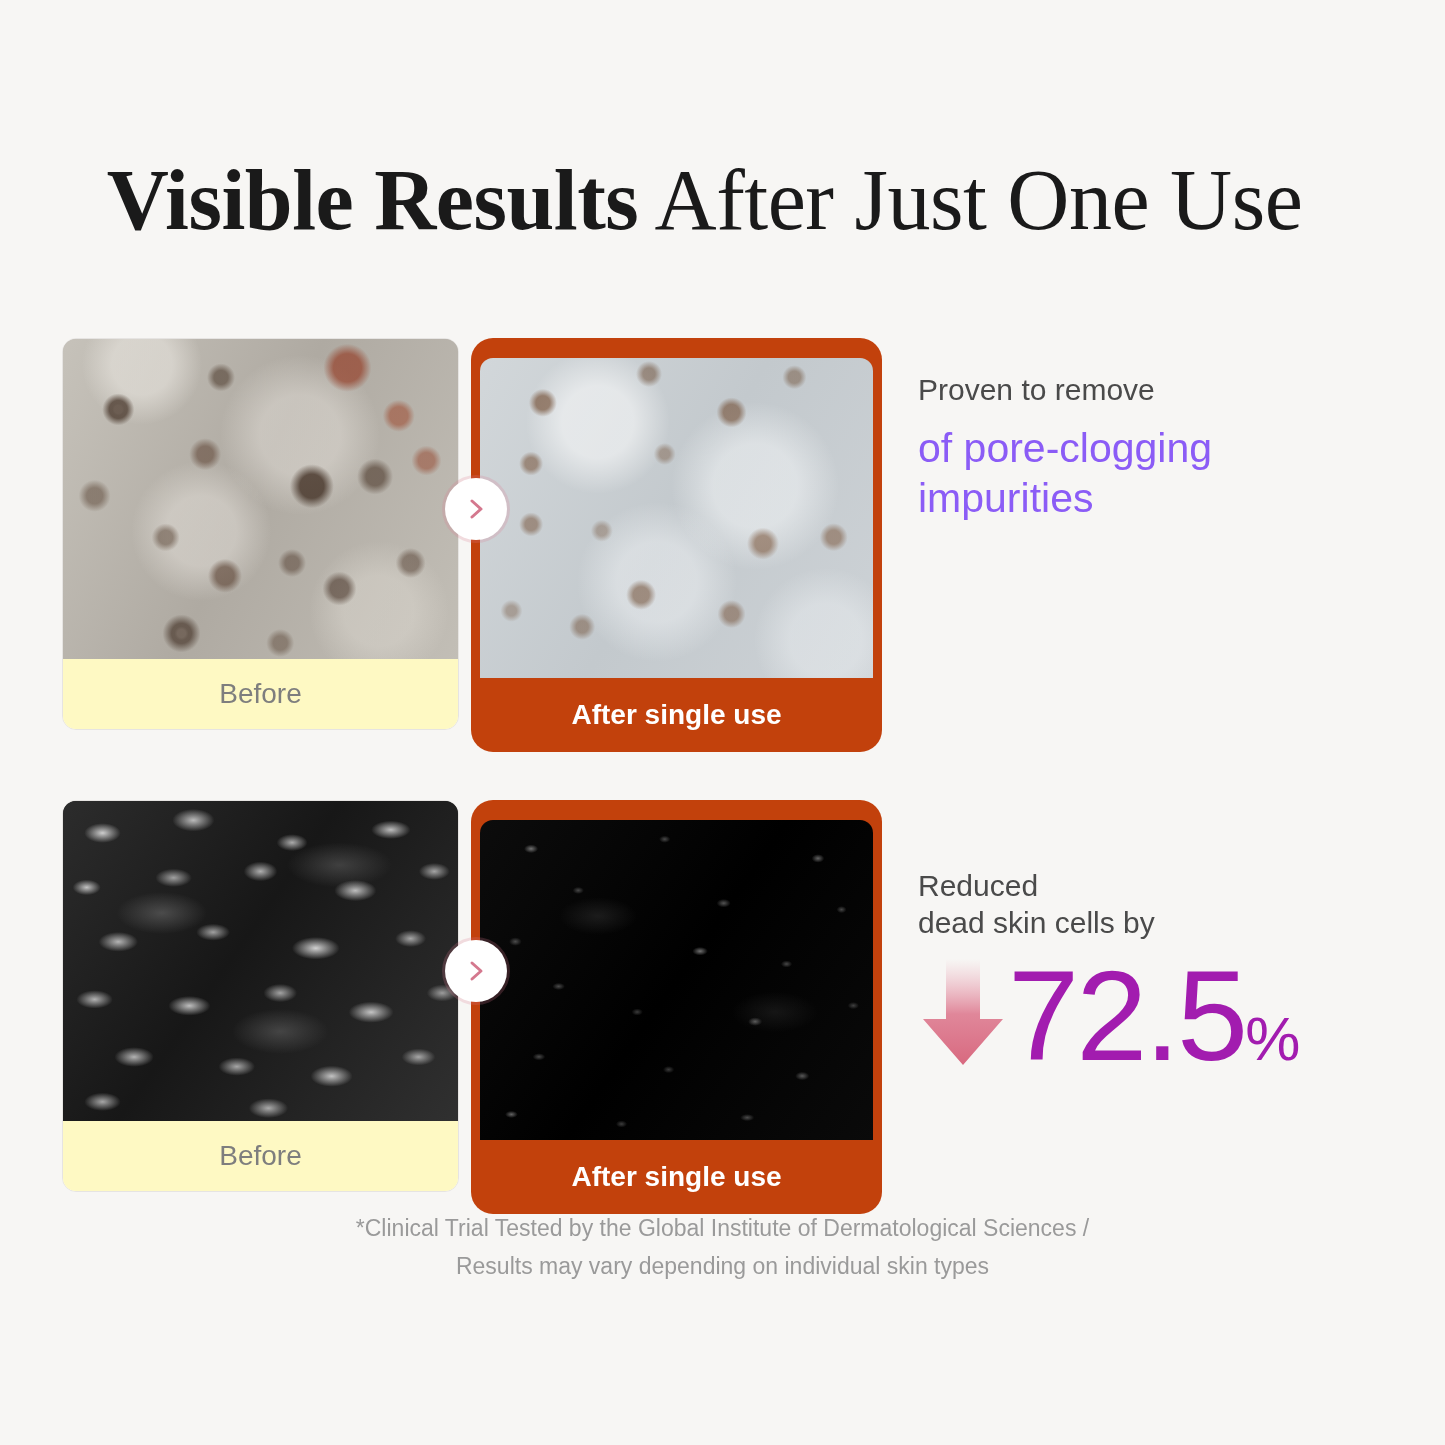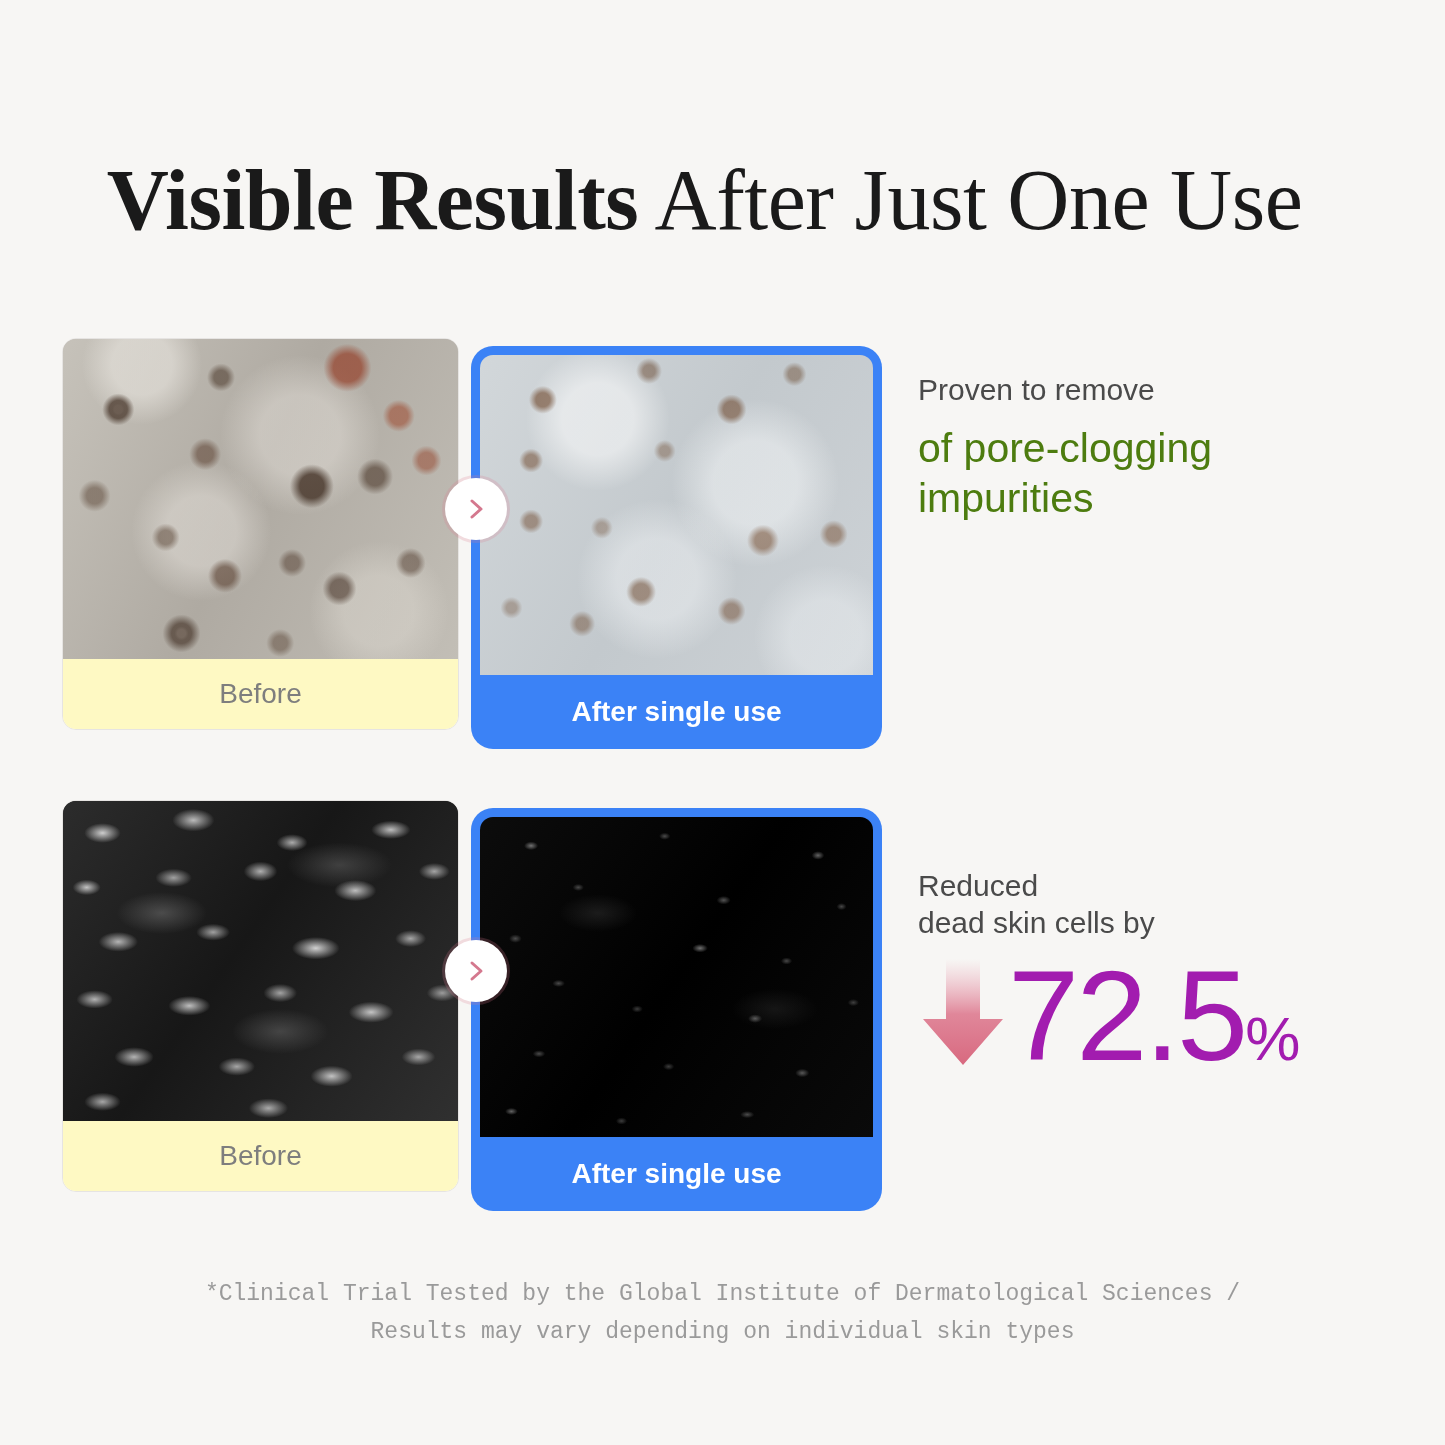--- a/index.html
+++ b/index.html
@@ -73,26 +73,25 @@
     justify-content: center;
     font-size: 28px;
     color: #7E7E7E;
     font-weight: 400;
     background: #fef9c3;
   }
 
   
   .card-after {
     width: 412px;
-    background: #3b82f6;
+    background: #c2410c;
     border-radius: 22px;
     overflow: hidden;
-    padding: 9px 9px 0 9px;
+    padding: 20px 9px 0 9px;
     box-sizing: border-box;
-    margin-top: 8px;
   }
   .card-after .photo {
     width: 100%;
     height: 320px;
     display: block;
     border-radius: 13px 13px 0 0;
   }
   .card-after .label {
     height: 74px;
     display: flex;
@@ -279,37 +278,36 @@
     line-height: 0.84;
     letter-spacing: -3px;
   }
   .big-number-sans .pct {
     font-size: 62px;
     letter-spacing: -1px;
   }
 
   .stat-sub {
     font-size: 41px;
-    color: #4d7c0f;
+    color: #8b5cf6;
     line-height: 1.22;
     margin-top: 14px;
     white-space: nowrap;
   }
 
   
   .footnote {
     position: absolute;
     left: 0;
-    top: 1276px;
+    top: 1210px;
     width: 1445px;
     text-align: center;
     font-size: 23px;
     color: #9A9A9A;
     line-height: 1.65;
-    font-family: Liberation Mono, monospace;
   }
   .footnote div { white-space: nowrap; }
 </style>
 </head>
 <body>
 
 <div class="title">
   <span class="strong">Visible Results</span><span class="light"> After Just One Use</span>
 </div>
 

